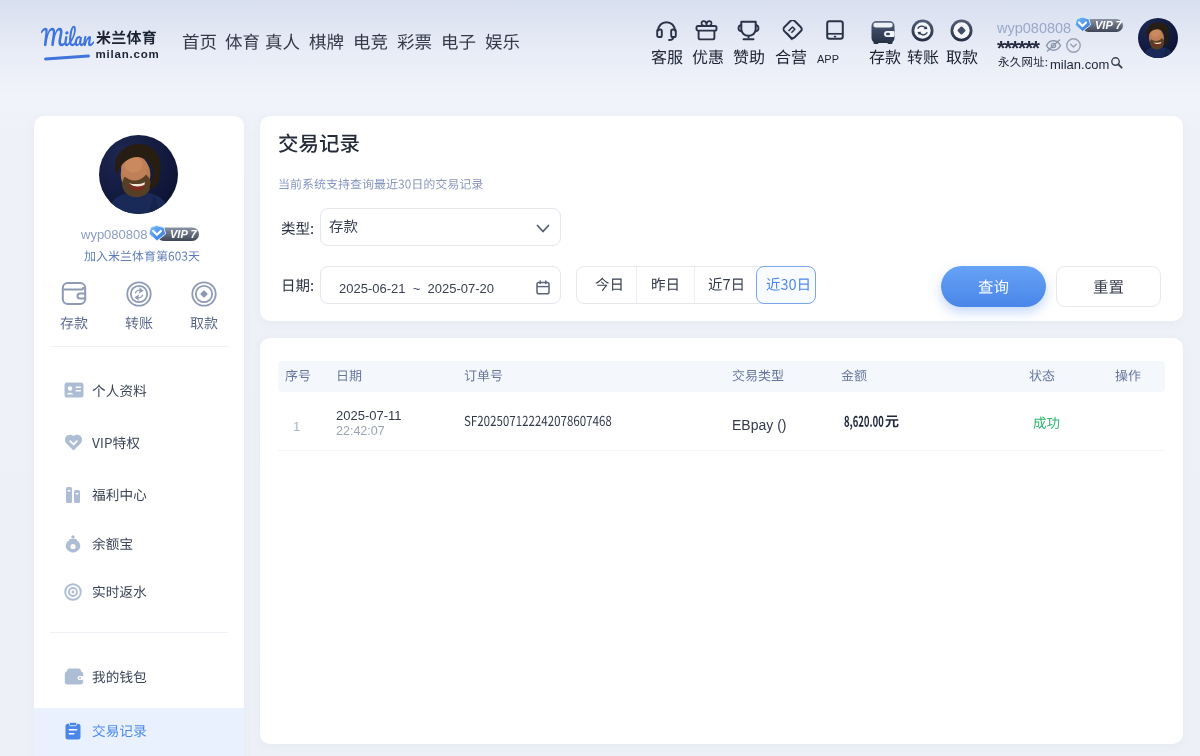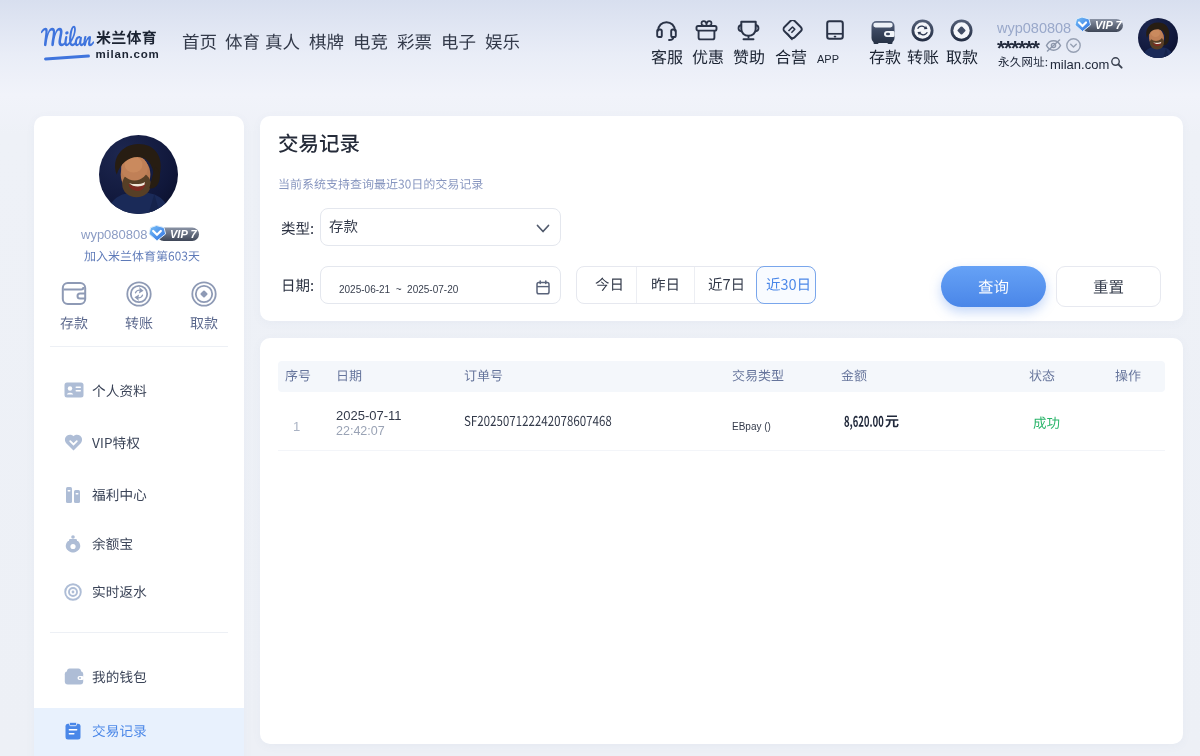--- a/index.html
+++ b/index.html
@@ -321,21 +321,21 @@
     <div style="position:absolute;left:329px;top:219px;line-height:0"><svg class="" style="" width="29" height="15" viewBox="0 0 29 15" xmlns="http://www.w3.org/2000/svg" overflow="visible">
         <path fill="#333a4a" d="M8.9 7.7V8.9H4.9V9.9H8.9V12.6C8.9 12.8 8.8 12.9 8.6 12.9C8.3 12.9 7.5 12.9 6.5 12.9C6.6 13.2 6.8 13.6 6.8 13.9C8.1 13.9 8.9 13.9 9.4 13.7C9.9 13.6 10 13.3 10 12.6V9.9H13.9V8.9H10V8.1C11 7.4 12.2 6.5 13 5.6L12.3 5.1L12 5.1H6.1V6.1H11C10.4 6.7 9.6 7.3 8.9 7.7ZM5.6 0.6C5.4 1.2 5.2 1.8 5 2.5H0.9V3.5H4.5C3.6 5.5 2.2 7.4 0.4 8.6C0.6 8.9 0.9 9.4 1 9.6C1.6 9.2 2.2 8.7 2.7 8.1V13.9H3.8V6.8C4.6 5.8 5.2 4.7 5.7 3.5H13.6V2.5H6.1C6.4 1.9 6.5 1.4 6.7 0.9ZM16.3 9.6C16 10.6 15.5 11.7 15 12.5C15.2 12.6 15.6 12.8 15.8 12.9C16.3 12.1 16.8 10.9 17.2 9.8ZM20 9.9C20.4 10.7 20.8 11.7 21 12.3L21.9 11.9C21.7 11.3 21.2 10.3 20.8 9.6ZM24.3 5.3V6C24.3 8 24.1 10.9 21.5 13.2C21.8 13.4 22.2 13.7 22.4 13.9C23.8 12.6 24.6 11.1 25 9.6C25.5 11.5 26.5 13.1 27.8 13.9C28 13.6 28.3 13.2 28.6 13C26.9 12.1 25.8 9.9 25.3 7.4C25.3 6.9 25.3 6.4 25.3 6V5.3ZM18.1 0.6V2H15.2V2.9H18.1V4.1H15.6V5H21.6V4.1H19.1V2.9H21.9V2H19.1V0.6ZM15.1 8.2V9.1H18.1V12.8C18.1 12.9 18.1 12.9 17.9 12.9C17.7 13 17.2 13 16.6 12.9C16.8 13.2 16.9 13.6 17 13.9C17.8 13.9 18.3 13.9 18.7 13.7C19 13.6 19.1 13.3 19.1 12.8V9.1H22.1V8.2ZM23.2 0.6C22.9 2.9 22.4 5.1 21.5 6.5V6.1H15.7V7H21.5V6.6C21.7 6.8 22.1 7 22.3 7.2C22.8 6.4 23.2 5.4 23.5 4.2H27.1C26.9 5.2 26.6 6.2 26.3 6.9L27.2 7.2C27.6 6.2 28 4.7 28.3 3.4L27.6 3.2L27.4 3.2H23.8C24 2.4 24.1 1.6 24.3 0.7Z"></path>
       </svg></div>
     <svg style="position:absolute;left:535.5px;top:223.5px" width="14" height="10" viewBox="0 0 14 10" fill="none" xmlns="http://www.w3.org/2000/svg">
 <path d="M1.5 1.5 L7 7.5 L12.5 1.5" stroke="#515a6c" stroke-width="1.7" fill="none" stroke-linecap="round" stroke-linejoin="round"></path>
     </svg>
     <div style="position:absolute;left:281px;top:278px;line-height:0"><svg class="" style="" width="34" height="15" viewBox="0 0 34 15" xmlns="http://www.w3.org/2000/svg" overflow="visible">
         <path fill="#2a3040" d="M3.7 7.7H10.9V11.7H3.7ZM3.7 6.6V2.7H10.9V6.6ZM2.6 1.6V13.8H3.7V12.8H10.9V13.7H12.1V1.6ZM17.1 10.7C16.6 11.7 15.9 12.6 15.1 13.3C15.3 13.4 15.8 13.7 16 13.9C16.7 13.2 17.6 12.1 18.1 11ZM19.2 11.1C19.7 11.8 20.4 12.8 20.6 13.4L21.5 12.8C21.2 12.3 20.6 11.4 20 10.7ZM26.9 2.3V4.6H23.9V2.3ZM22.9 1.3V6.6C22.9 8.7 22.8 11.4 21.6 13.4C21.8 13.5 22.3 13.8 22.4 14C23.3 12.6 23.7 10.7 23.8 9H26.9V12.5C26.9 12.7 26.8 12.8 26.6 12.8C26.4 12.8 25.7 12.8 24.9 12.8C25 13.1 25.2 13.6 25.2 13.9C26.3 13.9 27 13.8 27.4 13.7C27.8 13.5 27.9 13.2 27.9 12.5V1.3ZM26.9 5.6V8H23.9C23.9 7.5 23.9 7 23.9 6.6V5.6ZM20.1 0.8V2.5H17.5V0.8H16.5V2.5H15.3V3.5H16.5V9.4H15.1V10.4H22.2V9.4H21.1V3.5H22.2V2.5H21.1V0.8ZM17.5 3.5H20.1V4.8H17.5ZM17.5 5.6H20.1V7.1H17.5ZM17.5 7.9H20.1V9.4H17.5ZM31 7.1C31.5 7.1 32 6.7 32 6.1C32 5.5 31.5 5.1 31 5.1C30.5 5.1 30.1 5.5 30.1 6.1C30.1 6.7 30.5 7.1 31 7.1ZM31 12.9C31.5 12.9 32 12.5 32 11.9C32 11.3 31.5 10.9 31 10.9C30.5 10.9 30.1 11.3 30.1 11.9C30.1 12.5 30.5 12.9 31 12.9Z"></path>
       </svg></div>
     <div style="position:absolute;left:320px;top:266px;width:241px;height:38px;background:#fff;border:1px solid #e4e7ee;border-radius:8px"></div>
-    <div style="position:absolute;left:339px;top:279px;"><span style="font-size:10px;color:#3a4150">2025-06-21&nbsp; ~ &nbsp;2025-07-20</span></div>
+    <div style="position:absolute;left:339px;top:279px;"><span style="font-size:13px;color:#3a4150">2025-06-21&nbsp; ~ &nbsp;2025-07-20</span></div>
     <svg style="position:absolute;left:535.5px;top:280px" width="14" height="15" viewBox="0 0 14 15" fill="none" xmlns="http://www.w3.org/2000/svg">
 <rect x="1" y="2.6" width="12" height="11.2" rx="1.8" stroke="#59637a" stroke-width="1.5"></rect>
 <path d="M1 6.6 L13 6.6" stroke="#59637a" stroke-width="1.4"></path>
 <path d="M4.2 1 L4.2 3.6 M9.8 1 L9.8 3.6" stroke="#59637a" stroke-width="1.5" stroke-linecap="round"></path>
     </svg>
     <div style="position:absolute;left:576px;top:266px;width:240px;height:38px;background:#fff;border:1px solid #e6e8ef;border-radius:8px"></div>
     <div style="position:absolute;left:636px;top:267px;width:1px;height:36px;background:#eceef3"></div>
     <div style="position:absolute;left:694px;top:267px;width:1px;height:36px;background:#eceef3"></div>
     <div style="position:absolute;left:595px;top:277px;line-height:0"><svg class="" style="" width="29" height="15" viewBox="0 0 29 15" xmlns="http://www.w3.org/2000/svg" overflow="visible">
         <path fill="#333a4a" d="M5.7 5C6.6 5.7 7.8 6.8 8.4 7.4L9.2 6.7C8.6 6 7.3 5 6.4 4.4ZM2.3 7.7V8.8H10.5C9.4 10.2 7.9 12 6.7 13.5L7.8 14C9.3 12.1 11.3 9.7 12.5 8.1L11.6 7.7L11.4 7.7ZM7.2 0.5C5.7 2.7 3.1 4.7 0.5 5.9C0.8 6.1 1.2 6.5 1.3 6.8C3.5 5.7 5.7 4.1 7.3 2.2C8.9 4 11.2 5.8 13.1 6.7C13.3 6.5 13.7 6 14 5.8C11.9 4.9 9.4 3.1 7.9 1.4L8.2 1ZM18.2 7.7H25.4V11.7H18.2ZM18.2 6.6V2.7H25.4V6.6ZM17.1 1.6V13.8H18.2V12.8H25.4V13.7H26.6V1.6Z"></path>
@@ -380,21 +380,21 @@
       </svg></div>
     <div style="position:absolute;left:1115px;top:369px;line-height:0"><svg class="" style="" width="26" height="14" viewBox="0 0 26 14" xmlns="http://www.w3.org/2000/svg" overflow="visible">
         <path fill="#66759c" d="M6.9 1.8H9.9V3.2H6.9ZM6 1.1V3.9H10.8V1.1ZM5.5 5.2H7.2V6.7H5.5ZM9.5 5.2H11.3V6.7H9.5ZM2.1 0.5V3.1H0.6V4.1H2.1V6.9C1.5 7.1 0.9 7.3 0.5 7.4L0.7 8.4L2.1 7.9V11.3C2.1 11.5 2 11.5 1.9 11.5C1.8 11.5 1.4 11.5 0.9 11.5C1.1 11.8 1.2 12.2 1.2 12.4C1.9 12.4 2.3 12.4 2.6 12.2C2.9 12.1 3 11.8 3 11.3V7.5L4.3 7L4.1 6.1L3 6.6V4.1H4.2V3.1H3V0.5ZM7.9 7.4V8.4H4.4V9.2H7.3C6.4 10.2 5 11 3.6 11.4C3.8 11.6 4.1 12 4.2 12.2C5.5 11.7 6.9 10.8 7.9 9.8V12.5H8.8V9.7C9.6 10.7 10.8 11.6 11.9 12.1C12.1 11.8 12.4 11.5 12.6 11.3C11.4 10.9 10.2 10.1 9.4 9.2H12.4V8.4H8.8V7.4H12.1V4.5H8.7V7.4H8V4.5H4.7V7.4ZM19.8 0.7C19.2 2.6 18.1 4.5 17 5.7C17.2 5.8 17.6 6.2 17.7 6.4C18.4 5.6 19 4.7 19.6 3.6H20.5V12.5H21.5V9.3H25.4V8.4H21.5V6.4H25.2V5.5H21.5V3.6H25.5V2.7H20C20.3 2.1 20.6 1.5 20.8 0.9ZM16.7 0.6C16 2.5 14.8 4.5 13.5 5.8C13.7 6 13.9 6.5 14 6.7C14.5 6.3 14.9 5.8 15.3 5.2V12.5H16.3V3.7C16.8 2.8 17.3 1.8 17.6 0.9Z"></path>
       </svg></div>
     <div style="position:absolute;left:293px;top:417px;"><span style="font-size:13px;color:#aab3c4">1</span></div>
     <div style="position:absolute;left:336px;top:405.5px;"><span style="font-size:13px;color:#333a4a">2025-07-11</span></div>
     <div style="position:absolute;left:336px;top:420.5px;"><span style="font-size:12.5px;color:#9aa3b5">22:42:07</span></div>
     <div style="position:absolute;left:463.5px;top:414px;line-height:0"><svg class="" style="" width="148" height="14" viewBox="0 0 148 14" xmlns="http://www.w3.org/2000/svg" overflow="visible">
         <path fill="#333a4a" d="M3.5 12.1C5.3 12.1 6.4 10.8 6.4 9.2C6.4 7.8 5.6 7.1 4.6 6.6L3.4 6C2.8 5.7 2 5.3 2 4.3C2 3.5 2.7 2.9 3.6 2.9C4.4 2.9 5 3.3 5.5 3.8L6.1 3C5.5 2.3 4.6 1.8 3.6 1.8C2.1 1.8 0.9 2.9 0.9 4.4C0.9 5.9 1.9 6.6 2.7 7L3.9 7.6C4.7 8 5.3 8.3 5.3 9.4C5.3 10.3 4.6 11 3.5 11C2.6 11 1.8 10.5 1.2 9.7L0.6 10.6C1.3 11.5 2.3 12.1 3.5 12.1ZM8 11.9H9.1V7.4H12.3V6.4H9.1V3H12.9V2H8ZM13.8 11.9H19.1V10.8H16.7C16.3 10.8 15.8 10.9 15.4 10.9C17.3 8.7 18.7 6.7 18.7 4.7C18.7 3 17.7 1.8 16.2 1.8C15.1 1.8 14.4 2.4 13.7 3.3L14.3 4C14.8 3.3 15.4 2.8 16.1 2.8C17.1 2.8 17.6 3.6 17.6 4.8C17.6 6.5 16.4 8.4 13.8 11.2ZM22.9 12.1C24.5 12.1 25.5 10.4 25.5 6.9C25.5 3.5 24.5 1.8 22.9 1.8C21.2 1.8 20.2 3.5 20.2 6.9C20.2 10.4 21.2 12.1 22.9 12.1ZM22.9 11.1C21.9 11.1 21.2 9.8 21.2 6.9C21.2 4 21.9 2.8 22.9 2.8C23.8 2.8 24.5 4 24.5 6.9C24.5 9.8 23.8 11.1 22.9 11.1ZM26.6 11.9H31.9V10.8H29.5C29.1 10.8 28.6 10.9 28.2 10.9C30.1 8.7 31.5 6.7 31.5 4.7C31.5 3 30.5 1.8 29 1.8C27.9 1.8 27.2 2.4 26.5 3.3L27.1 4C27.6 3.3 28.2 2.8 28.9 2.8C29.9 2.8 30.4 3.6 30.4 4.8C30.4 6.5 29.2 8.4 26.6 11.2ZM35.5 12.1C36.9 12.1 38.3 10.8 38.3 8.7C38.3 6.5 37.1 5.5 35.7 5.5C35.2 5.5 34.8 5.7 34.4 5.9L34.7 3H37.8V2H33.7L33.5 6.6L34 7C34.5 6.6 34.9 6.4 35.4 6.4C36.5 6.4 37.2 7.3 37.2 8.7C37.2 10.1 36.4 11 35.4 11C34.4 11 33.8 10.5 33.3 9.9L32.8 10.7C33.4 11.4 34.2 12.1 35.5 12.1ZM42.1 12.1C43.7 12.1 44.7 10.4 44.7 6.9C44.7 3.5 43.7 1.8 42.1 1.8C40.5 1.8 39.5 3.5 39.5 6.9C39.5 10.4 40.5 12.1 42.1 12.1ZM42.1 11.1C41.1 11.1 40.5 9.8 40.5 6.9C40.5 4 41.1 2.8 42.1 2.8C43 2.8 43.7 4 43.7 6.9C43.7 9.8 43 11.1 42.1 11.1ZM47.6 11.9H48.7C48.8 8 49.2 5.7 51.1 2.7V2H45.8V3H50C48.3 5.7 47.7 8.1 47.6 11.9ZM52.7 11.9H57.3V10.9H55.6V2H54.8C54.4 2.3 53.8 2.5 53.1 2.7V3.5H54.6V10.9H52.7ZM58.6 11.9H63.9V10.8H61.6C61.2 10.8 60.6 10.9 60.2 10.9C62.2 8.7 63.5 6.7 63.5 4.7C63.5 3 62.6 1.8 61 1.8C60 1.8 59.2 2.4 58.6 3.3L59.2 4C59.6 3.3 60.2 2.8 60.9 2.8C62 2.8 62.5 3.6 62.5 4.8C62.5 6.5 61.3 8.4 58.6 11.2ZM65 11.9H70.3V10.8H68C67.6 10.8 67 10.9 66.6 10.9C68.6 8.7 69.9 6.7 69.9 4.7C69.9 3 69 1.8 67.5 1.8C66.4 1.8 65.6 2.4 65 3.3L65.6 4C66 3.3 66.6 2.8 67.3 2.8C68.4 2.8 68.9 3.6 68.9 4.8C68.9 6.5 67.7 8.4 65 11.2ZM71.4 11.9H76.7V10.8H74.4C74 10.8 73.4 10.9 73 10.9C75 8.7 76.3 6.7 76.3 4.7C76.3 3 75.4 1.8 73.9 1.8C72.8 1.8 72 2.4 71.4 3.3L72 4C72.5 3.3 73 2.8 73.7 2.8C74.8 2.8 75.3 3.6 75.3 4.8C75.3 6.5 74.1 8.4 71.4 11.2ZM81.2 11.9H82.2V9.2H83.4V8.2H82.2V2H81.1L77.5 8.3V9.2H81.2ZM81.2 8.2H78.6L80.6 4.8C80.8 4.3 81 3.8 81.2 3.3H81.3C81.3 3.8 81.2 4.6 81.2 5.1ZM84.2 11.9H89.5V10.8H87.2C86.8 10.8 86.3 10.9 85.8 10.9C87.8 8.7 89.1 6.7 89.1 4.7C89.1 3 88.2 1.8 86.7 1.8C85.6 1.8 84.9 2.4 84.2 3.3L84.8 4C85.3 3.3 85.9 2.8 86.5 2.8C87.6 2.8 88.1 3.6 88.1 4.8C88.1 6.5 86.9 8.4 84.2 11.2ZM93.3 12.1C94.9 12.1 96 10.4 96 6.9C96 3.5 94.9 1.8 93.3 1.8C91.7 1.8 90.7 3.5 90.7 6.9C90.7 10.4 91.7 12.1 93.3 12.1ZM93.3 11.1C92.4 11.1 91.7 9.8 91.7 6.9C91.7 4 92.4 2.8 93.3 2.8C94.3 2.8 94.9 4 94.9 6.9C94.9 9.8 94.3 11.1 93.3 11.1ZM98.8 11.9H99.9C100.1 8 100.4 5.7 102.4 2.7V2H97.1V3H101.2C99.5 5.7 99 8.1 98.8 11.9ZM106.2 12.1C107.7 12.1 108.8 10.9 108.8 9.5C108.8 8.1 108.1 7.4 107.4 6.9V6.8C107.9 6.4 108.5 5.5 108.5 4.4C108.5 2.9 107.6 1.8 106.2 1.8C104.9 1.8 103.9 2.8 103.9 4.3C103.9 5.4 104.4 6.1 105 6.6V6.7C104.2 7.2 103.5 8.1 103.5 9.4C103.5 10.9 104.6 12.1 106.2 12.1ZM106.7 6.5C105.7 6 104.8 5.5 104.8 4.3C104.8 3.4 105.4 2.8 106.2 2.8C107.1 2.8 107.6 3.5 107.6 4.5C107.6 5.2 107.3 5.9 106.7 6.5ZM106.2 11.1C105.2 11.1 104.4 10.4 104.4 9.3C104.4 8.4 104.9 7.6 105.6 7.1C106.8 7.6 107.8 8.1 107.8 9.5C107.8 10.4 107.2 11.1 106.2 11.1ZM112.8 12.1C114.1 12.1 115.3 10.8 115.3 8.8C115.3 6.8 114.3 5.7 112.9 5.7C112.2 5.7 111.5 6.2 111 6.9C111 3.9 112 2.8 113.2 2.8C113.7 2.8 114.2 3.1 114.5 3.6L115.1 2.8C114.6 2.2 114 1.8 113.1 1.8C111.5 1.8 110 3.3 110 7.2C110 10.4 111.2 12.1 112.8 12.1ZM111 7.9C111.6 7 112.2 6.7 112.7 6.7C113.8 6.7 114.2 7.5 114.2 8.8C114.2 10.2 113.6 11.1 112.8 11.1C111.8 11.1 111.1 10 111 7.9ZM119 12.1C120.6 12.1 121.6 10.4 121.6 6.9C121.6 3.5 120.6 1.8 119 1.8C117.3 1.8 116.3 3.5 116.3 6.9C116.3 10.4 117.3 12.1 119 12.1ZM119 11.1C118 11.1 117.3 9.8 117.3 6.9C117.3 4 118 2.8 119 2.8C119.9 2.8 120.6 4 120.6 6.9C120.6 9.8 119.9 11.1 119 11.1ZM124.4 11.9H125.5C125.7 8 126 5.7 128 2.7V2H122.7V3H126.8C125.2 5.7 124.6 8.1 124.4 11.9ZM132.5 11.9H133.5V9.2H134.6V8.2H133.5V2H132.3L128.8 8.3V9.2H132.5ZM132.5 8.2H129.9L131.8 4.8C132.1 4.3 132.3 3.8 132.5 3.3H132.5C132.5 3.8 132.5 4.6 132.5 5.1ZM138.4 12.1C139.8 12.1 140.9 10.8 140.9 8.8C140.9 6.8 140 5.7 138.5 5.7C137.9 5.7 137.1 6.2 136.6 6.9C136.7 3.9 137.6 2.8 138.8 2.8C139.3 2.8 139.8 3.1 140.1 3.6L140.7 2.8C140.3 2.2 139.6 1.8 138.7 1.8C137.1 1.8 135.6 3.3 135.6 7.2C135.6 10.4 136.8 12.1 138.4 12.1ZM136.6 7.9C137.2 7 137.8 6.7 138.3 6.7C139.4 6.7 139.9 7.5 139.9 8.8C139.9 10.2 139.2 11.1 138.4 11.1C137.4 11.1 136.7 10 136.6 7.9ZM144.6 12.1C146.2 12.1 147.2 10.9 147.2 9.5C147.2 8.1 146.6 7.4 145.8 6.9V6.8C146.3 6.4 146.9 5.5 146.9 4.4C146.9 2.9 146.1 1.8 144.6 1.8C143.3 1.8 142.3 2.8 142.3 4.3C142.3 5.4 142.8 6.1 143.5 6.6V6.7C142.7 7.2 141.9 8.1 141.9 9.4C141.9 10.9 143 12.1 144.6 12.1ZM145.2 6.5C144.2 6 143.3 5.5 143.3 4.3C143.3 3.4 143.8 2.8 144.6 2.8C145.5 2.8 146 3.5 146 4.5C146 5.2 145.7 5.9 145.2 6.5ZM144.6 11.1C143.6 11.1 142.8 10.4 142.8 9.3C142.8 8.4 143.3 7.6 144 7.1C145.2 7.6 146.2 8.1 146.2 9.5C146.2 10.4 145.6 11.1 144.6 11.1Z"></path>
       </svg></div>
-    <div style="position:absolute;left:732px;top:415.5px;"><span style="font-size:10px;color:#333a4a">EBpay ()</span></div>
+    <div style="position:absolute;left:732px;top:415.5px;"><span style="font-size:14px;color:#333a4a">EBpay ()</span></div>
     <div style="position:absolute;left:843.5px;top:414px;line-height:0"><svg class="" style="" width="40" height="15" viewBox="0 0 40 15" xmlns="http://www.w3.org/2000/svg" overflow="visible">
         <path fill="#20283a" d="M2.8 13C4.2 13 5.2 11.7 5.2 10.1C5.2 8.6 4.6 7.8 4 7.2V7.1C4.4 6.6 4.9 5.8 4.9 4.7C4.9 3 4.1 1.8 2.8 1.8C1.6 1.8 0.7 2.9 0.7 4.7C0.7 5.8 1.1 6.6 1.7 7.2V7.3C1 7.8 0.4 8.7 0.4 10.1C0.4 11.8 1.4 13 2.8 13ZM3.2 6.6C2.5 6.2 2 5.7 2 4.7C2 3.8 2.3 3.3 2.8 3.3C3.4 3.3 3.7 4 3.7 4.8C3.7 5.5 3.6 6.1 3.2 6.6ZM2.8 11.5C2.2 11.5 1.7 10.8 1.7 9.9C1.7 9 1.9 8.3 2.3 7.9C3.2 8.5 3.9 8.9 3.9 10C3.9 10.9 3.4 11.5 2.8 11.5ZM6.4 15.9C7.6 15.3 8.2 14 8.2 12.3C8.2 11 7.8 10.2 7.2 10.2C6.7 10.2 6.3 10.7 6.3 11.4C6.3 12.3 6.7 12.7 7.2 12.7L7.3 12.7C7.2 13.5 6.8 14.3 6.1 14.7ZM11.7 13C12.9 13 13.9 11.6 13.9 9.4C13.9 7.1 13 6 11.9 6C11.4 6 10.8 6.4 10.4 7.1C10.5 4.5 11.2 3.5 12 3.5C12.4 3.5 12.8 3.9 13 4.3L13.8 3C13.4 2.4 12.7 1.8 11.9 1.8C10.5 1.8 9.2 3.5 9.2 7.5C9.2 11.3 10.4 13 11.7 13ZM10.5 8.6C10.8 7.8 11.2 7.5 11.6 7.5C12.2 7.5 12.6 8.1 12.6 9.4C12.6 10.7 12.2 11.4 11.7 11.4C11.1 11.4 10.6 10.6 10.5 8.6ZM14.7 12.8H19.4V11H17.9C17.6 11 17.1 11 16.7 11.1C18 9.2 19.1 7.1 19.1 5.1C19.1 3.1 18.2 1.8 16.9 1.8C15.9 1.8 15.3 2.4 14.6 3.5L15.4 4.6C15.8 4 16.2 3.5 16.7 3.5C17.4 3.5 17.7 4.2 17.7 5.2C17.7 6.9 16.6 8.9 14.7 11.5ZM22.7 13C24.1 13 25.1 11 25.1 7.3C25.1 3.7 24.1 1.8 22.7 1.8C21.3 1.8 20.3 3.6 20.3 7.3C20.3 11 21.3 13 22.7 13ZM22.7 11.3C22.1 11.3 21.6 10.4 21.6 7.3C21.6 4.3 22.1 3.5 22.7 3.5C23.3 3.5 23.8 4.3 23.8 7.3C23.8 10.4 23.3 11.3 22.7 11.3ZM27 13C27.5 13 27.9 12.4 27.9 11.6C27.9 10.8 27.5 10.2 27 10.2C26.5 10.2 26.2 10.8 26.2 11.6C26.2 12.4 26.5 13 27 13ZM31.4 13C32.8 13 33.8 11 33.8 7.3C33.8 3.7 32.8 1.8 31.4 1.8C30 1.8 29 3.6 29 7.3C29 11 30 13 31.4 13ZM31.4 11.3C30.8 11.3 30.3 10.4 30.3 7.3C30.3 4.3 30.8 3.5 31.4 3.5C32 3.5 32.4 4.3 32.4 7.3C32.4 10.4 32 11.3 31.4 11.3ZM37 13C38.4 13 39.4 11 39.4 7.3C39.4 3.7 38.4 1.8 37 1.8C35.6 1.8 34.6 3.6 34.6 7.3C34.6 11 35.6 13 37 13ZM37 11.3C36.4 11.3 35.9 10.4 35.9 7.3C35.9 4.3 36.4 3.5 37 3.5C37.6 3.5 38 4.3 38 7.3C38 10.4 37.6 11.3 37 11.3Z"></path>
       </svg></div>
     <div style="position:absolute;left:884.5px;top:413.5px;line-height:0"><svg class="" style="" width="14" height="15" viewBox="0 0 14 15" xmlns="http://www.w3.org/2000/svg" overflow="visible">
         <path fill="#20283a" d="M2 1.4V3H12V1.4ZM0.7 5.2V6.8H3.9C3.8 9.2 3.4 11.1 0.4 12.2C0.8 12.5 1.3 13.1 1.5 13.5C4.8 12.2 5.5 9.8 5.7 6.8H7.9V11.2C7.9 12.8 8.3 13.3 9.8 13.3C10.2 13.3 11.2 13.3 11.6 13.3C13 13.3 13.4 12.6 13.6 10.1C13.1 10 12.4 9.7 12 9.4C11.9 11.4 11.9 11.8 11.4 11.8C11.1 11.8 10.3 11.8 10.1 11.8C9.7 11.8 9.6 11.7 9.6 11.1V6.8H13.3V5.2Z"></path>
       </svg></div>
     <div style="position:absolute;left:1033px;top:416px;line-height:0"><svg class="" style="" width="27" height="14" viewBox="0 0 27 14" xmlns="http://www.w3.org/2000/svg" overflow="visible">
         <path fill="#27b468" d="M7.3 0.6C7.3 1.3 7.4 2.1 7.4 2.8H1.7V6.6C1.7 8.4 1.6 10.7 0.5 12.4C0.7 12.5 1.2 12.9 1.3 13.1C2.6 11.3 2.8 8.5 2.8 6.6V6.5H5.3C5.2 8.9 5.1 9.7 5 9.9C4.8 10.1 4.7 10.1 4.5 10.1C4.3 10.1 3.7 10.1 3.1 10C3.3 10.3 3.4 10.7 3.4 11C4 11 4.7 11 5 11C5.4 10.9 5.6 10.8 5.8 10.6C6.1 10.2 6.2 9.1 6.2 6C6.2 5.9 6.3 5.6 6.3 5.6H2.8V3.8H7.5C7.6 6 8 8 8.5 9.6C7.6 10.6 6.5 11.4 5.3 12.1C5.6 12.3 5.9 12.7 6.1 12.9C7.1 12.3 8.1 11.5 8.9 10.6C9.5 12 10.3 12.9 11.4 12.9C12.4 12.9 12.8 12.2 12.9 9.9C12.7 9.8 12.3 9.6 12.1 9.3C12 11.1 11.8 11.8 11.4 11.8C10.7 11.8 10.1 11.1 9.6 9.7C10.6 8.4 11.4 6.9 12 5.1L11 4.9C10.6 6.2 10 7.5 9.3 8.5C8.9 7.2 8.7 5.6 8.5 3.8H12.8V2.8H8.5C8.4 2.1 8.4 1.3 8.4 0.6ZM9.1 1.2C9.9 1.7 11 2.3 11.5 2.8L12.1 2.1C11.6 1.7 10.5 1 9.7 0.6ZM14 9.4 14.3 10.5C15.7 10.1 17.6 9.5 19.5 9L19.4 8L17.2 8.6V3.1H19.2V2.1H14.2V3.1H16.2V8.9C15.4 9.1 14.6 9.3 14 9.4ZM21.6 0.8C21.6 1.7 21.5 2.7 21.5 3.6H19.3V4.6H21.5C21.3 7.9 20.5 10.6 17.6 12.2C17.9 12.4 18.2 12.7 18.4 13C21.5 11.2 22.3 8.2 22.5 4.6H25.2C25 9.4 24.8 11.2 24.4 11.7C24.2 11.8 24.1 11.9 23.8 11.9C23.5 11.9 22.7 11.9 21.9 11.8C22.1 12.1 22.2 12.5 22.2 12.8C23 12.8 23.8 12.9 24.2 12.8C24.7 12.8 25 12.7 25.3 12.3C25.8 11.7 26 9.7 26.2 4.1C26.2 4 26.2 3.6 26.2 3.6H22.5C22.6 2.7 22.6 1.7 22.6 0.8Z"></path>
       </svg></div>
     <div style="position:absolute;left:278px;top:450px;width:887px;height:1px;background:#f3f5f9"></div>

